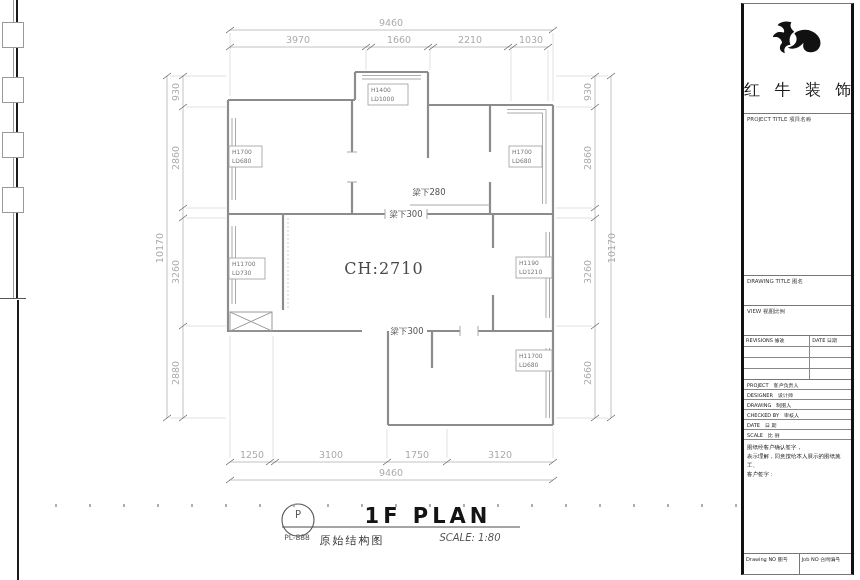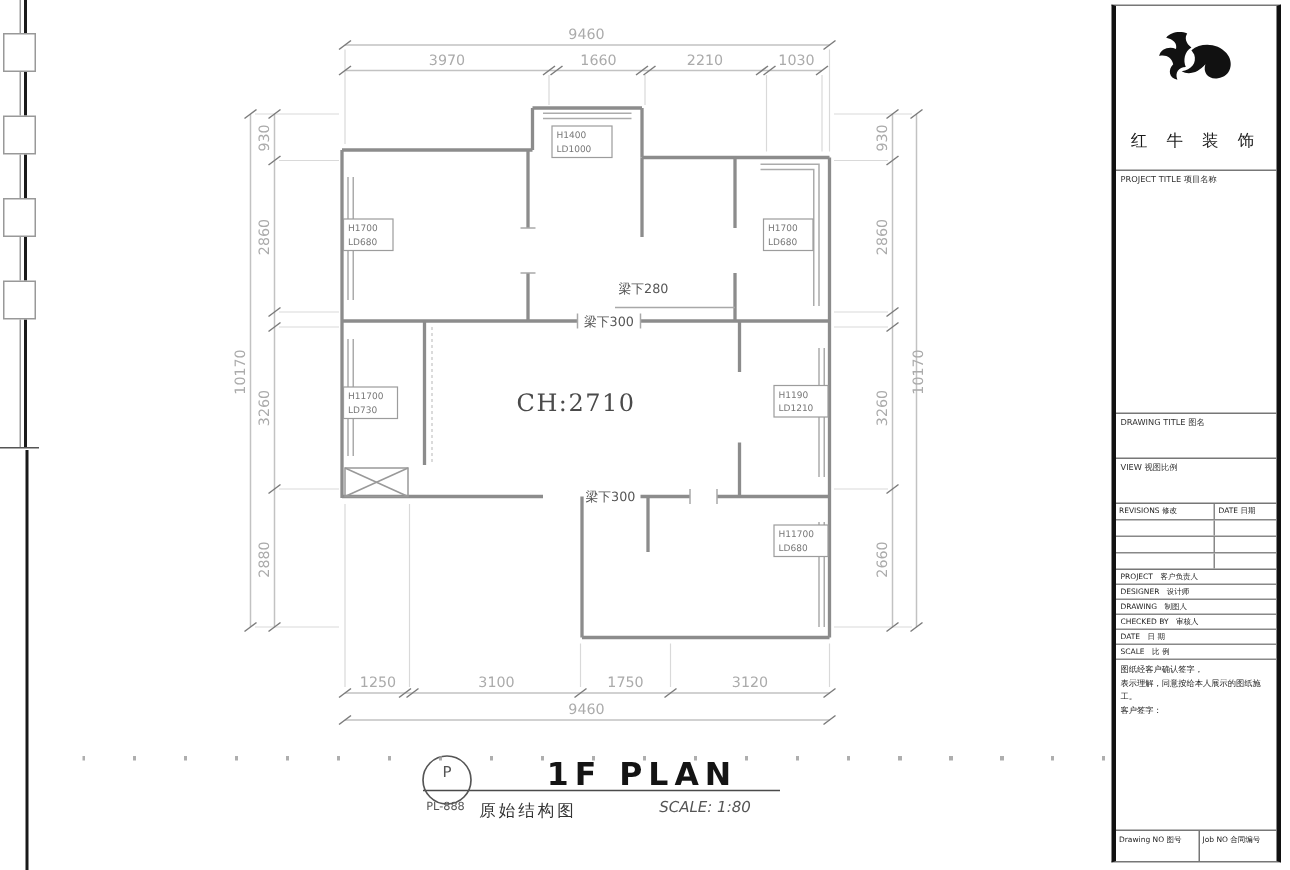--- a/index.html
+++ b/index.html
@@ -29,21 +29,21 @@
 
   
   .tblock { position:absolute; left:741px; top:3px; width:113px; height:572px;
             background:#fff; border:1px solid #777; border-left:3px solid #111;
             border-right:3px solid #111; display:flex; flex-direction:column;
             font-family:"DejaVu Sans", sans-serif; color:#222; }
   .tb-sec { border-bottom:1px solid #777; position:relative; }
   .tb-logo { height:110px; }
   .tb-logo svg { position:absolute; left:50%; top:16px; transform:translateX(-50%); }
   .brand { position:absolute; bottom:12px; width:100%; text-align:center;
-           font-family:Liberation Serif, serif; font-size:11px; letter-spacing:5px;
+           font-family:Liberation Sans, sans-serif; font-size:16px; letter-spacing:5px;
            color:#1a1a1a; white-space:nowrap; }
   .seclabel { font-size:5.5px; color:#333; padding:2px 3px 0 3px; white-space:nowrap; }
   .tb-project { height:162px; }
   .tb-dtitle  { height:30px; }
   .tb-view    { height:30px; }
   .tb-firm    { height:62px; }
   .firmline { font-size:7px; font-weight:bold; color:#1a1a1a; padding:3.5px 0 0 6px; white-space:nowrap; }
   .tb-rev { height:44px; display:flex; flex-direction:column; }
   .rev-row { flex:1; display:flex; border-bottom:1px solid #888; }
   .rev-row:last-child { border-bottom:none; }

